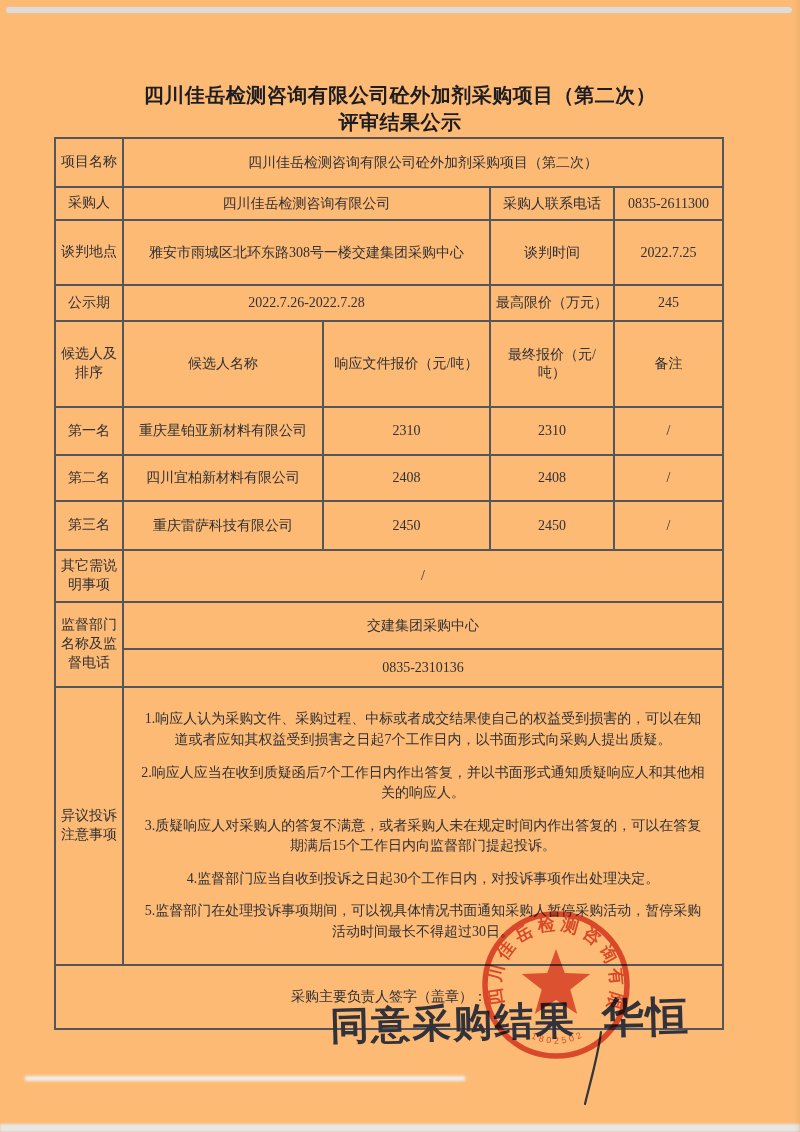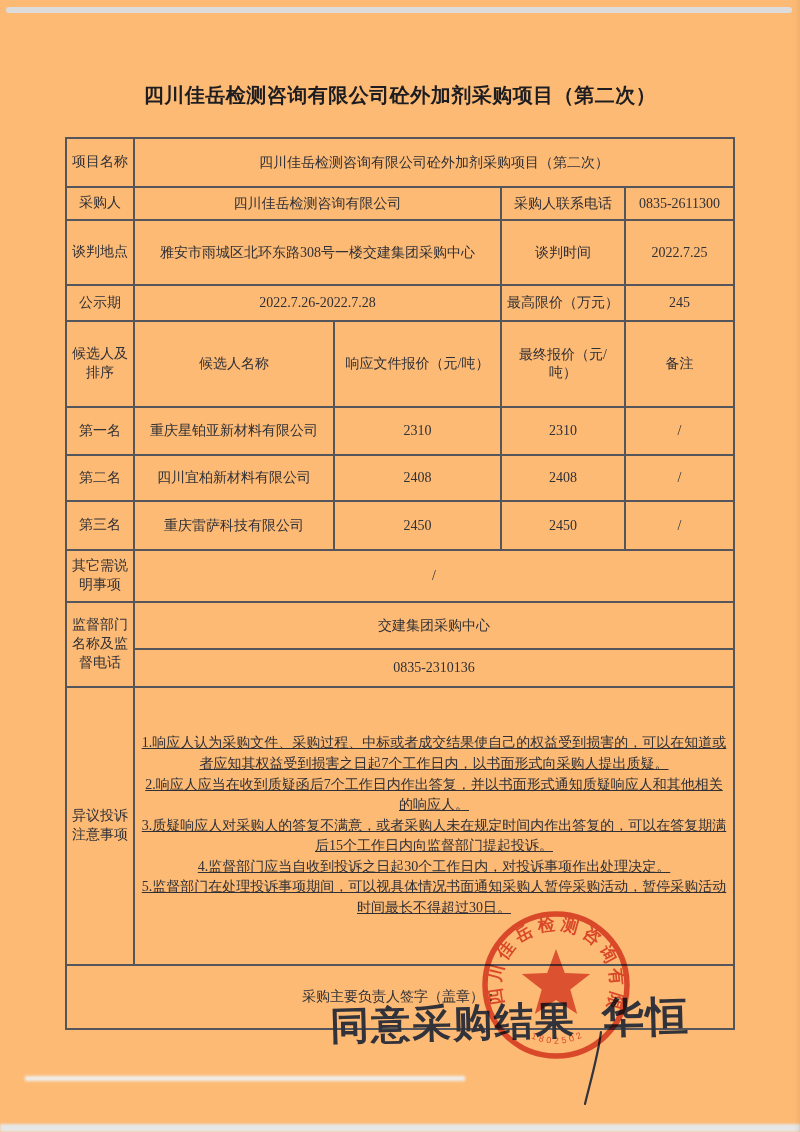--- a/index.html
+++ b/index.html
@@ -14,32 +14,32 @@
   .scan-band-bottom{position:absolute;left:0;top:1124px;width:800px;height:8px;background:#e7e7e7;filter:blur(1px);}
   .scan-smudge{position:absolute;left:25px;top:1076px;width:440px;height:5px;background:#efefef;filter:blur(1.5px);}
   .scan-edge-right{position:absolute;right:0;top:0;width:6px;height:1132px;background:linear-gradient(to right,rgba(0,0,0,0),rgba(0,0,0,0.05));}
 
   .title{
     position:absolute;left:0;top:82px;width:800px;text-align:center;
     font-family:"Liberation Sans", sans-serif;font-weight:700;
     font-size:20px;line-height:27px;color:#1d1d21;letter-spacing:.5px;
   }
   table.sheet{
-    position:absolute;left:65px;top:137px;width:668px;
+    position:absolute;left:54px;top:137px;width:668px;
     border-collapse:collapse;table-layout:fixed;
   }
   table.sheet td{
     border:2px solid #55565c;
     text-align:center;vertical-align:middle;
     font-size:14px;padding:2px 4px;
     overflow:hidden;
   }
   td.lbl{font-size:13.5px;padding:2px 5px;line-height:1.35;}
   .objection-text{text-align:left;font-size:14.5px;line-height:1.47;padding:0 8px;}
-  .objection-text div{margin:0;text-decoration:underline;}
+  .objection-text div{margin:12px;}
   .sign-cell{position:relative;text-align:left;font-size:13px;padding-left:8px;}
 
   .signature{
     position:absolute;left:330px;top:992px;width:420px;
     font-size:39px;color:#32323a;white-space:nowrap;
     transform:rotate(-1.5deg);font-weight:600;letter-spacing:2px;
     font-family:"Liberation Serif", serif;
   }
   .signature .sig-name{margin-left:26px;font-size:42px;}
   .sig-stroke{position:absolute;left:575px;top:1028px;pointer-events:none;}
@@ -54,20 +54,21 @@
 
 <div id="page">
 
   <div class="scan-band-top"></div>
   <div class="scan-smudge"></div>
   <div class="scan-band-bottom"></div>
   <div class="scan-edge-right"></div>
 
   <div class="title">
     <div>四川佳岳检测咨询有限公司砼外加剂采购项目（第二次）</div>
+    <div>评审结果公示</div>
   </div>
 
   <table class="sheet">
     <colgroup>
       <col style="width:68px">
         <col style="width:200px">
         <col style="width:167px">
         <col style="width:124px">
         <col style="width:109px">
     </colgroup>

